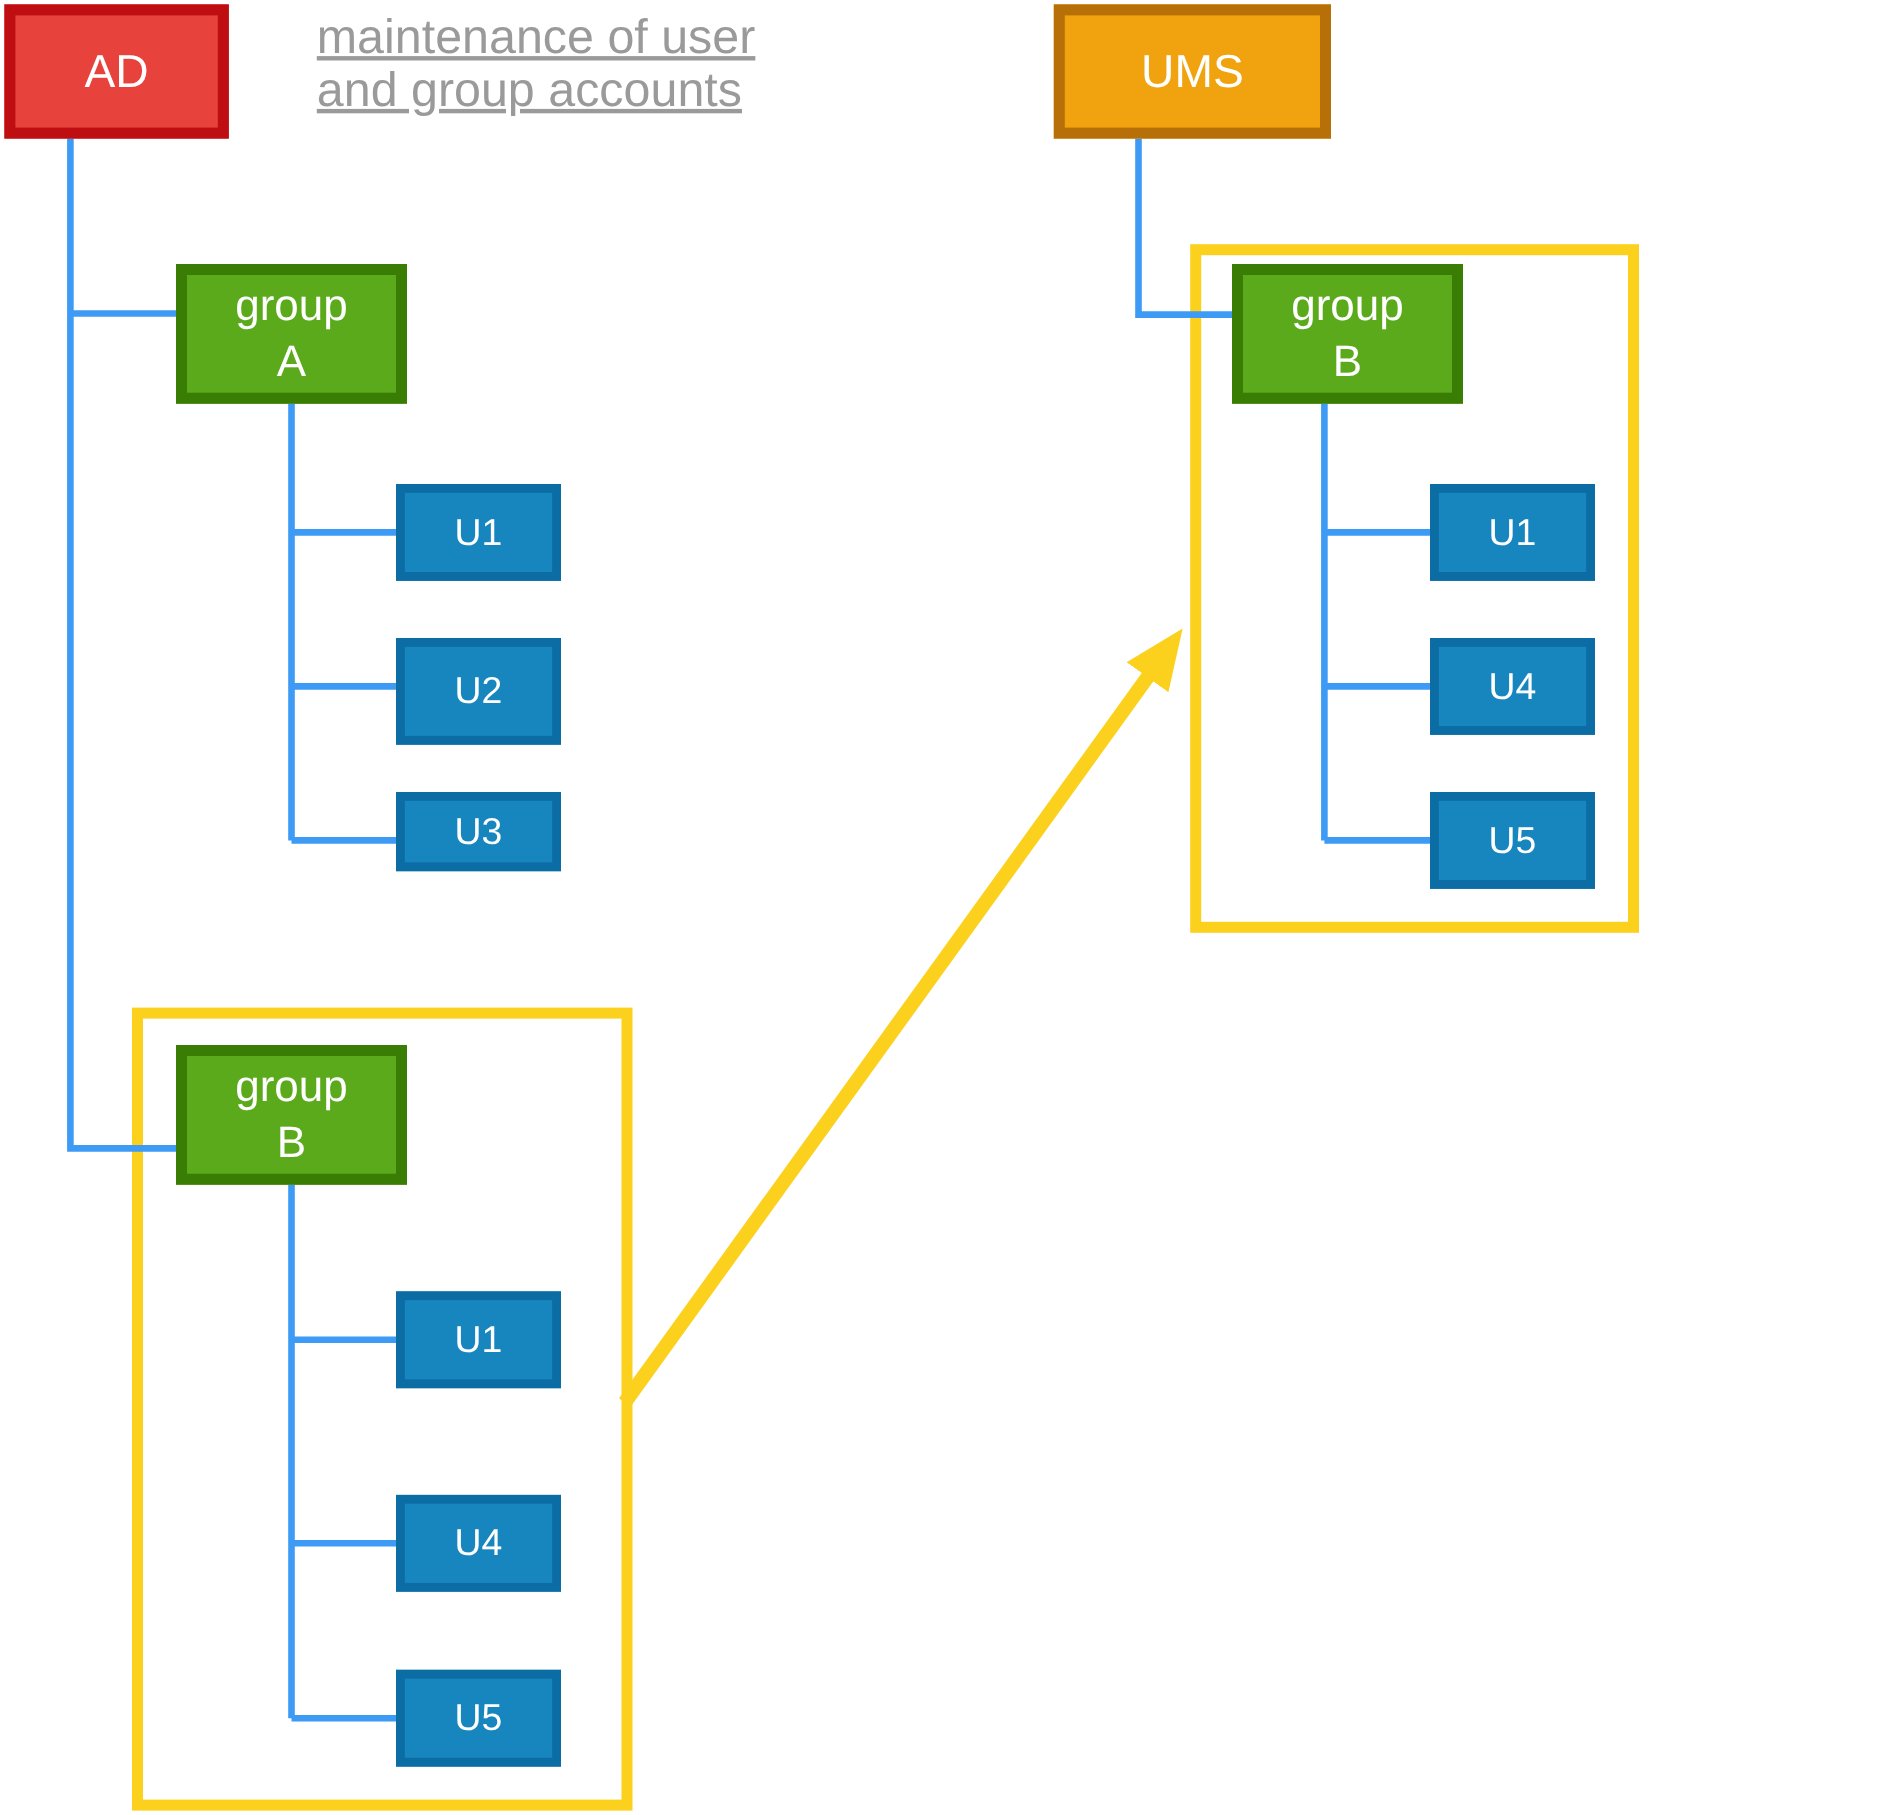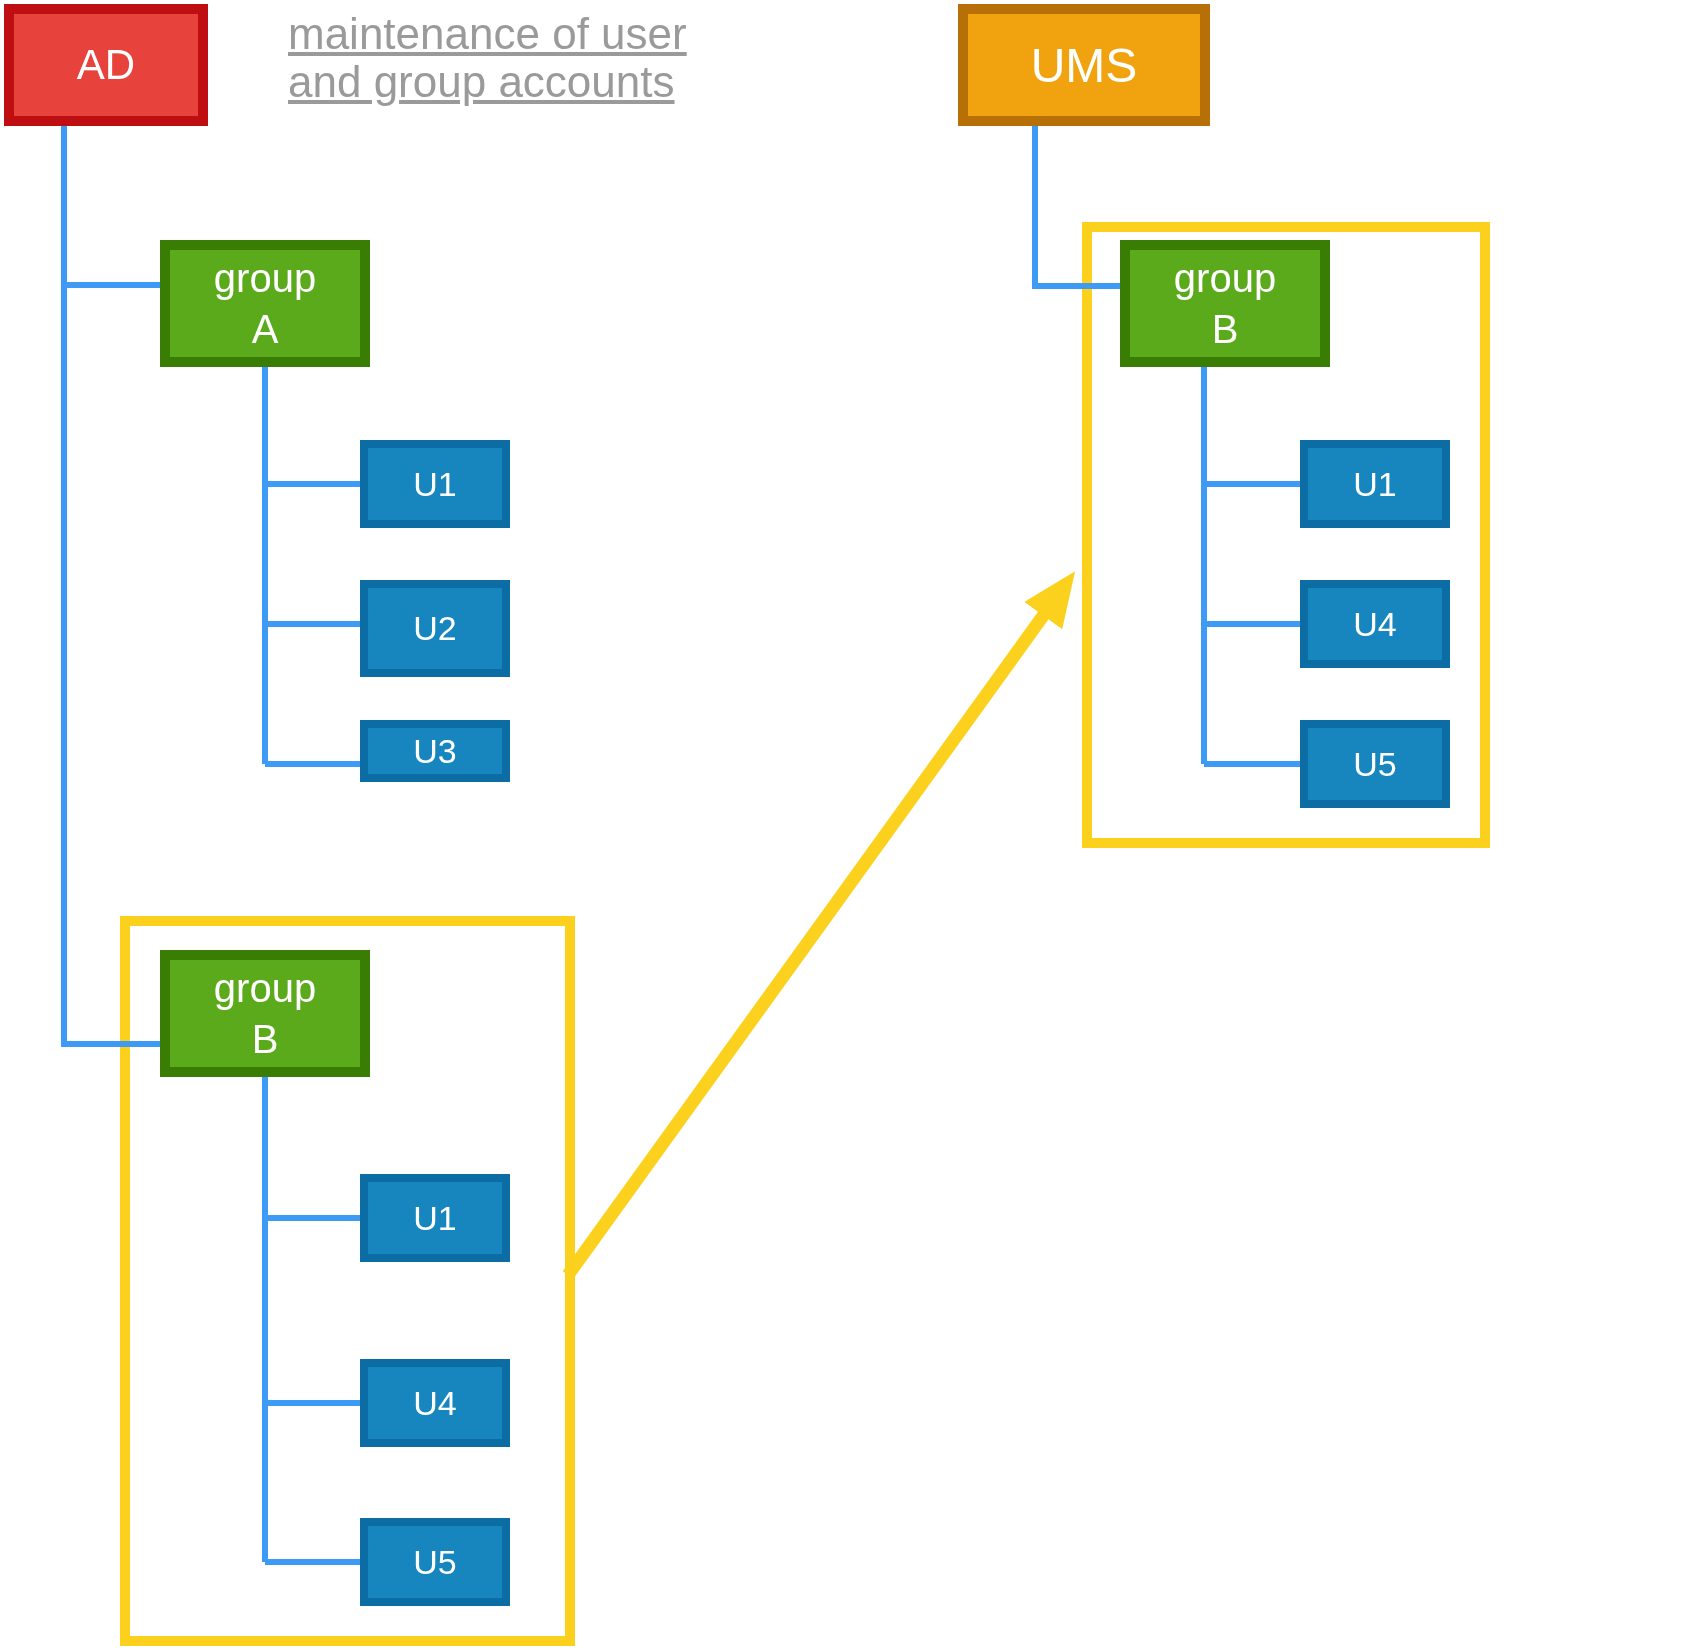--- a/index.html
+++ b/index.html
@@ -27,21 +27,21 @@
     z-index: 3;
   }
   .box.red {
     background: var(--red-fill);
     border: 10px solid var(--red-border);
     font-size: 42px;
   }
   .box.orange {
     background: var(--orange-fill);
     border: 10px solid var(--orange-border);
-    font-size: 48px;
+    font-size: 42px;
     align-items: center;
   }
   .box.green {
     background: var(--green-fill);
     border: 10px solid var(--green-border);
     font-size: 40px;
     line-height: 51px;
   }
   .box.blue {
     background: var(--blue-fill);
@@ -125,21 +125,21 @@
   <div class="box green" style="left:160px; top:240px; width:210px; height:127px;">
     <span>group
 A</span>
   </div>
   <div class="box blue" style="left:360px; top:440px; width:150px; height:88px;">
     <span>U1</span>
   </div>
   <div class="box blue" style="left:360px; top:580px; width:150px; height:97px;">
     <span>U2</span>
   </div>
-  <div class="box blue" style="left:360px; top:720px; width:150px; height:62px;">
+  <div class="box blue" style="left:360px; top:720px; width:150px; height:72px;">
     <span>U3</span>
   </div>
 
   <div class="box green" style="left:160px; top:950px; width:210px; height:127px;">
     <span>group
 B</span>
   </div>
   <div class="box blue" style="left:360px; top:1174px; width:150px; height:88px;">
     <span>U1</span>
   </div>

